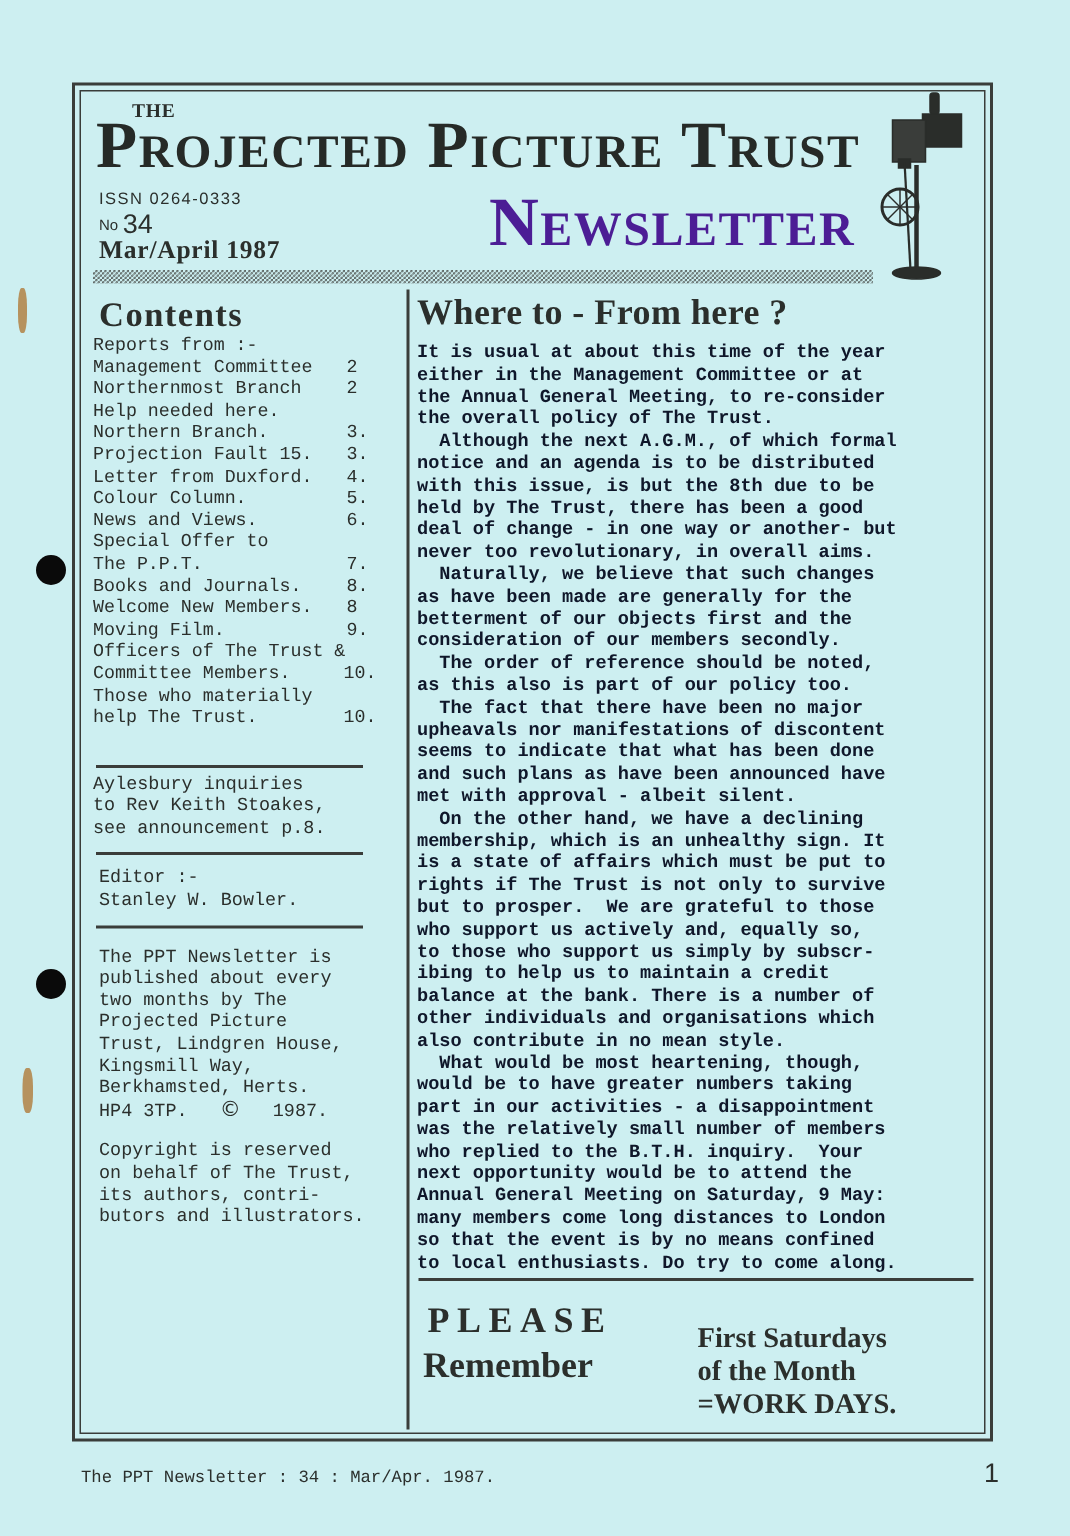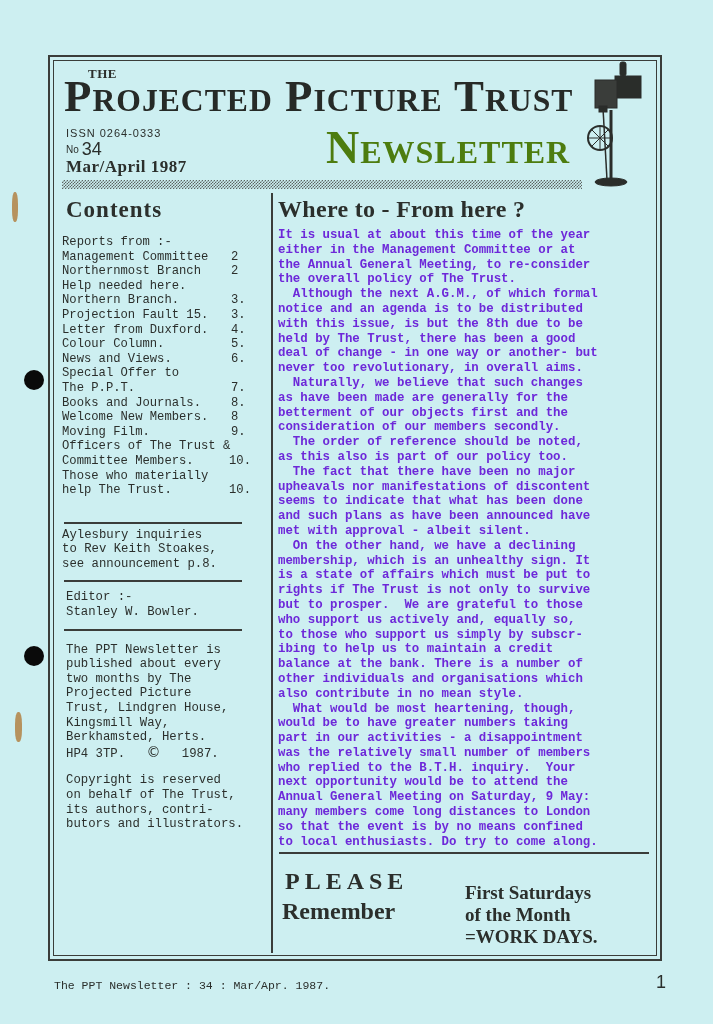--- a/index.html
+++ b/index.html
@@ -5,44 +5,44 @@
   html,body{margin:0;padding:0;}
   body{width:713px;height:1024px;background:#cdeef0;position:relative;overflow:hidden;
        font-family:"Liberation Mono","DejaVu Sans Mono",monospace;color:#2b2f2c;}
   .page{position:absolute;left:0;top:0;width:713px;height:1024px;background:#cdeff1;}
   
   .frame-outer{position:absolute;left:48px;top:55px;width:614px;height:906px;border:2px solid #3a3d3a;box-sizing:border-box;}
   .frame-inner{position:absolute;left:53px;top:60px;width:604px;height:896px;border:1px solid #3a3d3a;box-sizing:border-box;}
   
   .the{position:absolute;left:88px;top:66px;font-family:"Liberation Serif",serif;font-weight:bold;font-size:13px;letter-spacing:0.5px;text-align:center;}
   .title1{position:absolute;left:64px;top:72px;font-family:"Liberation Serif",serif;font-weight:900;font-size:44px;line-height:50px;letter-spacing:1px;transform:scaleX(1.02);transform-origin:left;color:#262a27;font-variant:small-caps;}
-  .title2{position:absolute;left:326px;top:121px;font-family:"Liberation Serif",serif;font-weight:900;font-size:46px;line-height:54px;letter-spacing:1px;color:#4d7c0f;font-variant:small-caps;}
+  .title2{position:absolute;left:326px;top:121px;font-family:"Liberation Serif",serif;font-weight:900;font-size:46px;line-height:54px;letter-spacing:1px;color:#4c1d95;font-variant:small-caps;}
   .issn{position:absolute;left:66px;top:127px;font-family:"Liberation Sans",sans-serif;font-size:11px;letter-spacing:1px;}
   .issue{position:absolute;left:66px;top:139px;font-family:"Liberation Sans",sans-serif;font-size:18px;}
   .issue .no{font-size:10px;vertical-align:2px;margin-right:3px;text-align:right;}
   .date{position:absolute;left:66px;top:157px;font-family:"Liberation Serif",serif;font-weight:bold;font-size:17px;letter-spacing:0.5px;}
   .checker{position:absolute;left:62px;top:180px;width:520px;height:9px;
       background-image:linear-gradient(45deg,#4a4e4b 25%,transparent 25%,transparent 75%,#4a4e4b 75%),
                        linear-gradient(45deg,#4a4e4b 25%,transparent 25%,transparent 75%,#4a4e4b 75%);
       background-size:3px 3px;background-position:0 0,1.5px 1.5px;opacity:0.85;}
   .projector{position:absolute;left:585px;top:60px;width:70px;height:130px;}
   
   .left{position:absolute;left:62px;top:196px;width:205px;}
   .contents-title{font-family:"Liberation Serif",serif;font-weight:bold;font-size:23px;letter-spacing:1px;margin-left:4px;line-height:27px;}
-  .toc{font-family:"Liberation Mono",monospace;font-size:12.2px;line-height:14.6px;margin-top:12px;}
+  .toc{font-family:"Liberation Mono",monospace;font-size:12.2px;line-height:14.6px;margin-top:0px;}
   .toc-row{display:flex;justify-content:space-between;padding-right:16px;}
   .toc-row .pg{min-width:20px;text-align:left;}
   .rule{height:2px;background:#3a3d3a;margin-left:2px;width:178px;}
   .info{font-family:"Liberation Mono",monospace;font-size:12.3px;line-height:14.6px;}
   .editor{font-family:"Liberation Mono",monospace;font-size:12.3px;line-height:14.6px;}
   .col-divider{position:absolute;left:271px;top:193px;width:2px;height:760px;background:#3a3d3a;}
   
   .right{position:absolute;left:278px;top:194px;width:378px;}
   .headline{font-family:"Liberation Serif",serif;font-weight:bold;font-size:24px;line-height:30px;letter-spacing:0.3px;}
-  .article{font-family:"Liberation Mono",monospace;font-weight:bold;font-size:12.4px;line-height:14.8px;margin-top:4px;white-space:pre;color:#6d28d9;}
+  .article{font-family:"Liberation Mono",monospace;font-weight:bold;font-size:12.4px;line-height:14.8px;margin-top:4px;white-space:pre;color:#0f172a;}
   .rule-r{position:absolute;left:279px;top:852px;width:370px;height:2px;background:#3a3d3a;}
   .please{position:absolute;left:285px;top:868px;font-family:"Liberation Serif",serif;font-weight:bold;font-size:24px;letter-spacing:5px;line-height:26px;}
   .remember{position:absolute;left:282px;top:897px;font-family:"Liberation Serif",serif;font-weight:bold;font-size:24px;line-height:28px;}
   .saturdays{position:absolute;left:465px;top:882px;font-family:"Liberation Serif",serif;font-weight:bold;font-size:19px;line-height:22px;}
   
   .footer{position:absolute;left:54px;top:979px;font-family:"Liberation Mono",monospace;font-size:11.5px;}
   .pagenum{position:absolute;left:656px;top:972px;font-family:"Liberation Sans",sans-serif;font-size:18px;}
   
   .hole{position:absolute;width:20px;height:20px;border-radius:50%;background:#0a0a0a;}
   .stain{position:absolute;background:#b07a3a;border-radius:40%;opacity:0.8;}

